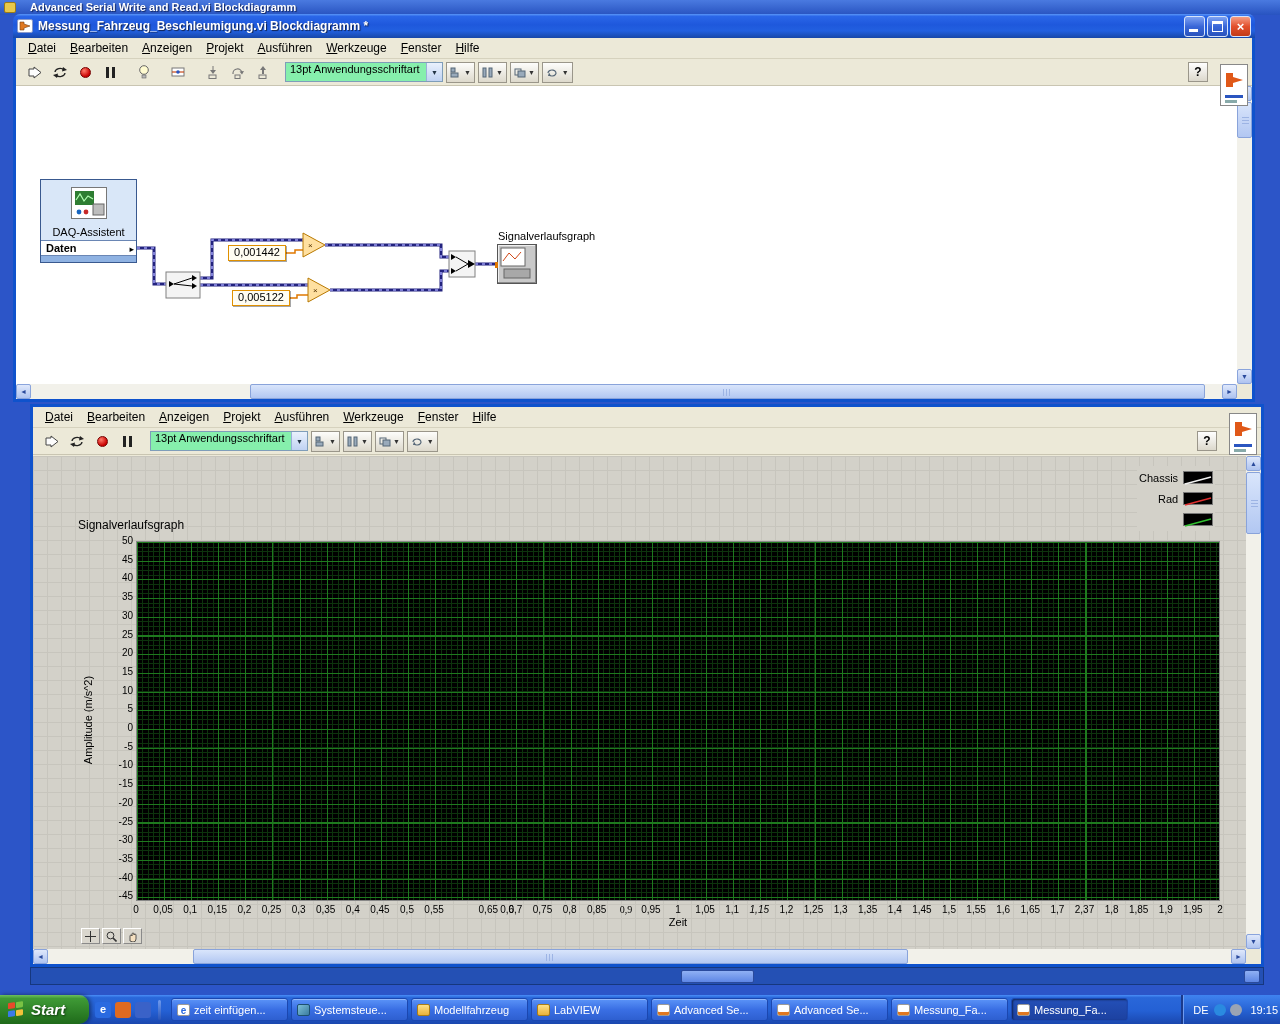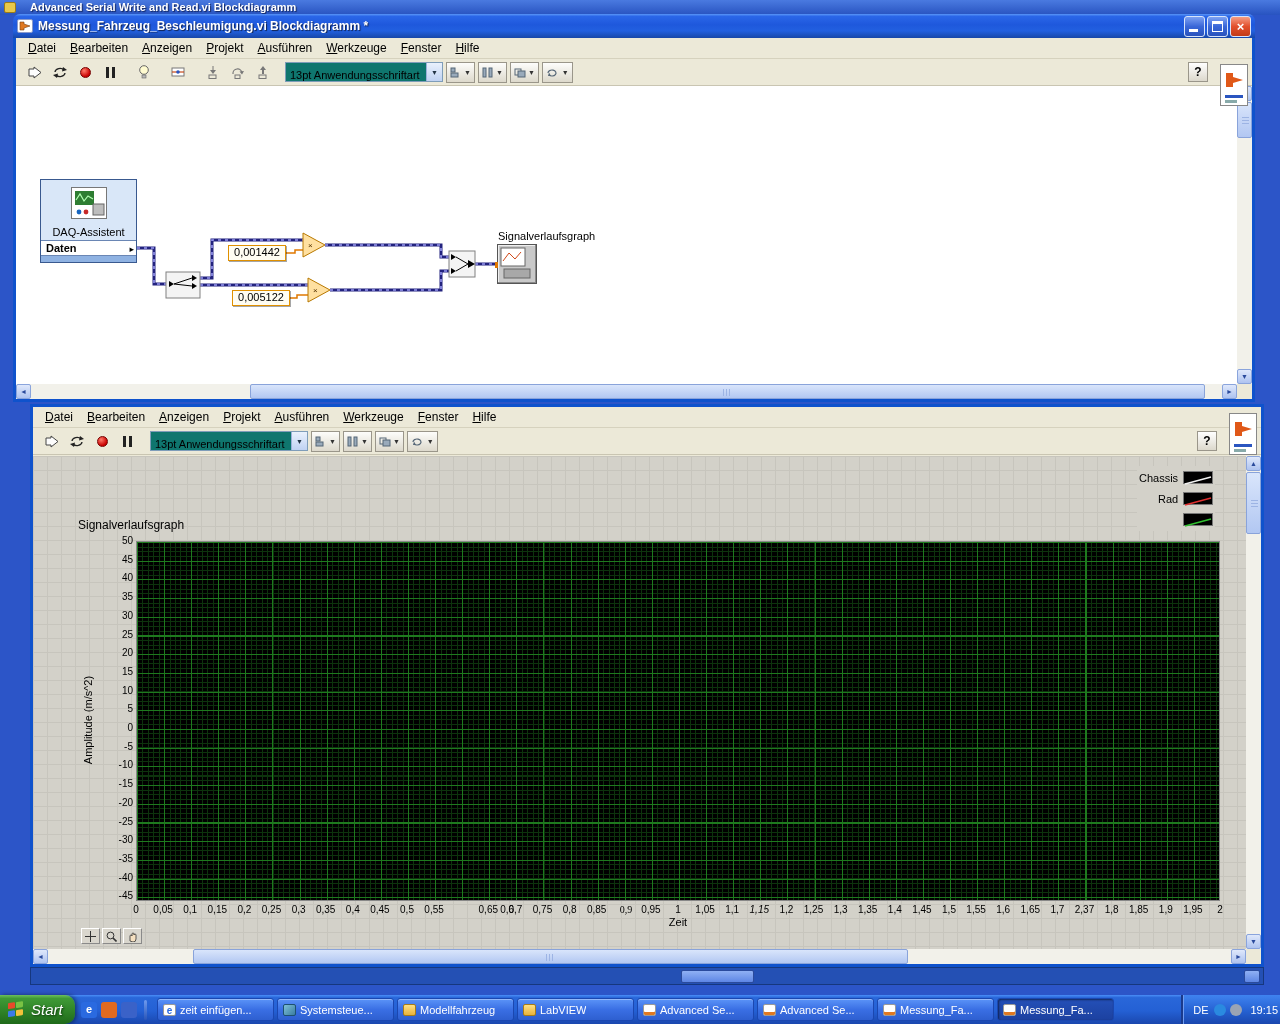--- a/index.html
+++ b/index.html
@@ -22,21 +22,21 @@
 .wbtn.minimize i{position:absolute;left:4px;bottom:4px;width:9px;height:3px;background:#fff;}
 .wbtn.maximize i{position:absolute;left:4px;top:4px;width:11px;height:11px;border:1px solid #fff;border-top:3px solid #fff;}
 .menubar{height:21px;background:#ece9d8;border-bottom:1px solid #d6d2be;display:flex;align-items:center;padding-left:6px;font-size:12px;color:#000;}
 .menu-item{padding:1px 6px;margin-right:2px;cursor:default;}
 .toolbar{position:relative;height:27px;background:#ece9d8;border-bottom:1px solid #c9c5b2;display:flex;align-items:center;gap:3px;padding-left:8px;}
 .tbtn{width:22px;height:22px;border:1px solid transparent;display:flex;align-items:center;justify-content:center;}
 .tsep{width:6px;height:22px;}
 .abort-dot{width:11px;height:11px;border-radius:50%;background:radial-gradient(circle at 35% 30%,#ff7a6a,#c80000 70%);border:1px solid #700;}
 .pause-bars{display:flex;gap:3px;}
 .pause-bars i{width:3px;height:11px;background:#222;display:block;}
-.font-dd{width:158px;height:20px;background:#0f766e;border:1px solid #7f9db9;display:flex;align-items:flex-end;overflow:hidden;}
+.font-dd{width:158px;height:20px;background:#86efac;border:1px solid #7f9db9;display:flex;align-items:flex-start;overflow:hidden;}
 .font-dd .fval{flex:1;font-size:11px;padding-left:4px;white-space:nowrap;}
 .font-dd .fbtn{width:16px;height:100%;background:linear-gradient(180deg,#e9f1fd,#c0d2f2);border-left:1px solid #9ab0d8;font-size:7px;color:#234;display:flex;align-items:center;justify-content:center;}
 .dd-btn{height:21px;display:flex;align-items:center;gap:2px;padding:0 3px;border:1px solid #9a968a;background:linear-gradient(180deg,#fdfdfb,#ddd9cc);}
 .dd-arrow{font-size:7px;color:#333;}
 .help-btn{position:absolute;right:44px;top:3px;width:20px;height:20px;border:1px solid #9a968a;background:linear-gradient(180deg,#fff,#dcd8cc);font-size:12px;font-weight:bold;text-align:center;line-height:18px;}
 .lv-logo{position:absolute;width:28px;background:#fff;border:1px solid #888;z-index:5;}
 
 
 .sb-btn{position:absolute;width:15px;height:15px;background:linear-gradient(180deg,#dfe8fb,#aec3f0);border:1px solid #8aa4dc;border-radius:2px;color:#2a4a9c;font-size:7px;display:flex;align-items:center;justify-content:center;}
 .sb-thumb{position:absolute;background:linear-gradient(180deg,#d9e5fb,#b2c7f2);border:1px solid #89a3da;border-radius:2px;}
@@ -91,21 +91,21 @@
 #palette{position:absolute;left:48px;top:472px;display:flex;gap:2px;}
 .pal-btn{width:19px;height:16px;background:#d9d6cd;border:1px solid;border-color:#fff #8a8a8a #8a8a8a #fff;display:flex;align-items:center;justify-content:center;}
 
 
 #outer-strip{position:absolute;left:30px;top:967px;width:1234px;height:18px;background:#2450b4;border:1px solid #16377e;}
 #outer-strip .othumb{position:absolute;left:650px;top:2px;width:73px;height:13px;background:linear-gradient(180deg,#8fb0f4,#5e86e4);border:1px solid #2a4a9c;border-radius:2px;}
 #outer-strip .ocorner{position:absolute;right:3px;top:2px;width:16px;height:13px;background:linear-gradient(180deg,#8fb0f4,#5e86e4);border:1px solid #2a4a9c;border-radius:2px;}
 
 
 #taskbar{position:absolute;left:0;top:995px;width:1280px;height:29px;background:linear-gradient(180deg,#4a8ef8 0%,#2967da 9%,#2460d4 55%,#1a47ae 100%);display:flex;align-items:center;}
-#start-btn{width:75px;height:29px;flex:none;border-radius:0 10px 10px 0;background:linear-gradient(180deg,#6cbf5e 0%,#3f9a36 12%,#2f8328 55%,#1f6a1a 100%);display:flex;align-items:center;gap:6px;padding-left:8px;color:#fff;font-weight:normal;font-style:italic;font-size:15px;text-shadow:1px 1px 2px #123c10;box-shadow:2px 0 4px rgba(0,0,0,.45);}
+#start-btn{width:89px;height:29px;flex:none;border-radius:0 10px 10px 0;background:linear-gradient(180deg,#6cbf5e 0%,#3f9a36 12%,#2f8328 55%,#1f6a1a 100%);display:flex;align-items:center;gap:6px;padding-left:8px;color:#fff;font-weight:bold;font-style:italic;font-size:15px;text-shadow:1px 1px 2px #123c10;box-shadow:2px 0 4px rgba(0,0,0,.45);}
 .flag{width:17px;height:15px;display:grid;grid-template-columns:7px 7px;gap:1px;transform:skewY(-8deg);}
 .flag i{height:6px;border-radius:1px;display:block;}
 #quicklaunch{display:flex;align-items:center;gap:4px;padding:0 6px;flex:none;}
 .ql-icon{width:16px;height:16px;border-radius:3px;display:block;}
 .ql-div{width:3px;height:20px;background:linear-gradient(180deg,#6f9bef,#2a55b8);margin-left:3px;border-radius:2px;}
 #tasks{flex:1;display:flex;align-items:center;gap:3px;padding:0 4px;overflow:hidden;}
 .task{width:117px;height:23px;flex:none;display:flex;align-items:center;gap:4px;padding:0 5px;border-radius:3px;background:linear-gradient(180deg,#5b94f8,#3a6fe4 50%,#2e5fd0);border:1px solid #1b47b0;box-shadow:inset 0 1px 0 rgba(255,255,255,.35);color:#fff;font-size:11px;overflow:hidden;}
 .task.active{background:linear-gradient(180deg,#2450b8,#1c41a0);box-shadow:inset 1px 1px 2px rgba(0,0,0,.5);}
 .task .tlabel{white-space:nowrap;overflow:hidden;text-overflow:ellipsis;}
 .ticon{width:13px;height:12px;flex:none;border-radius:2px;display:block;}

